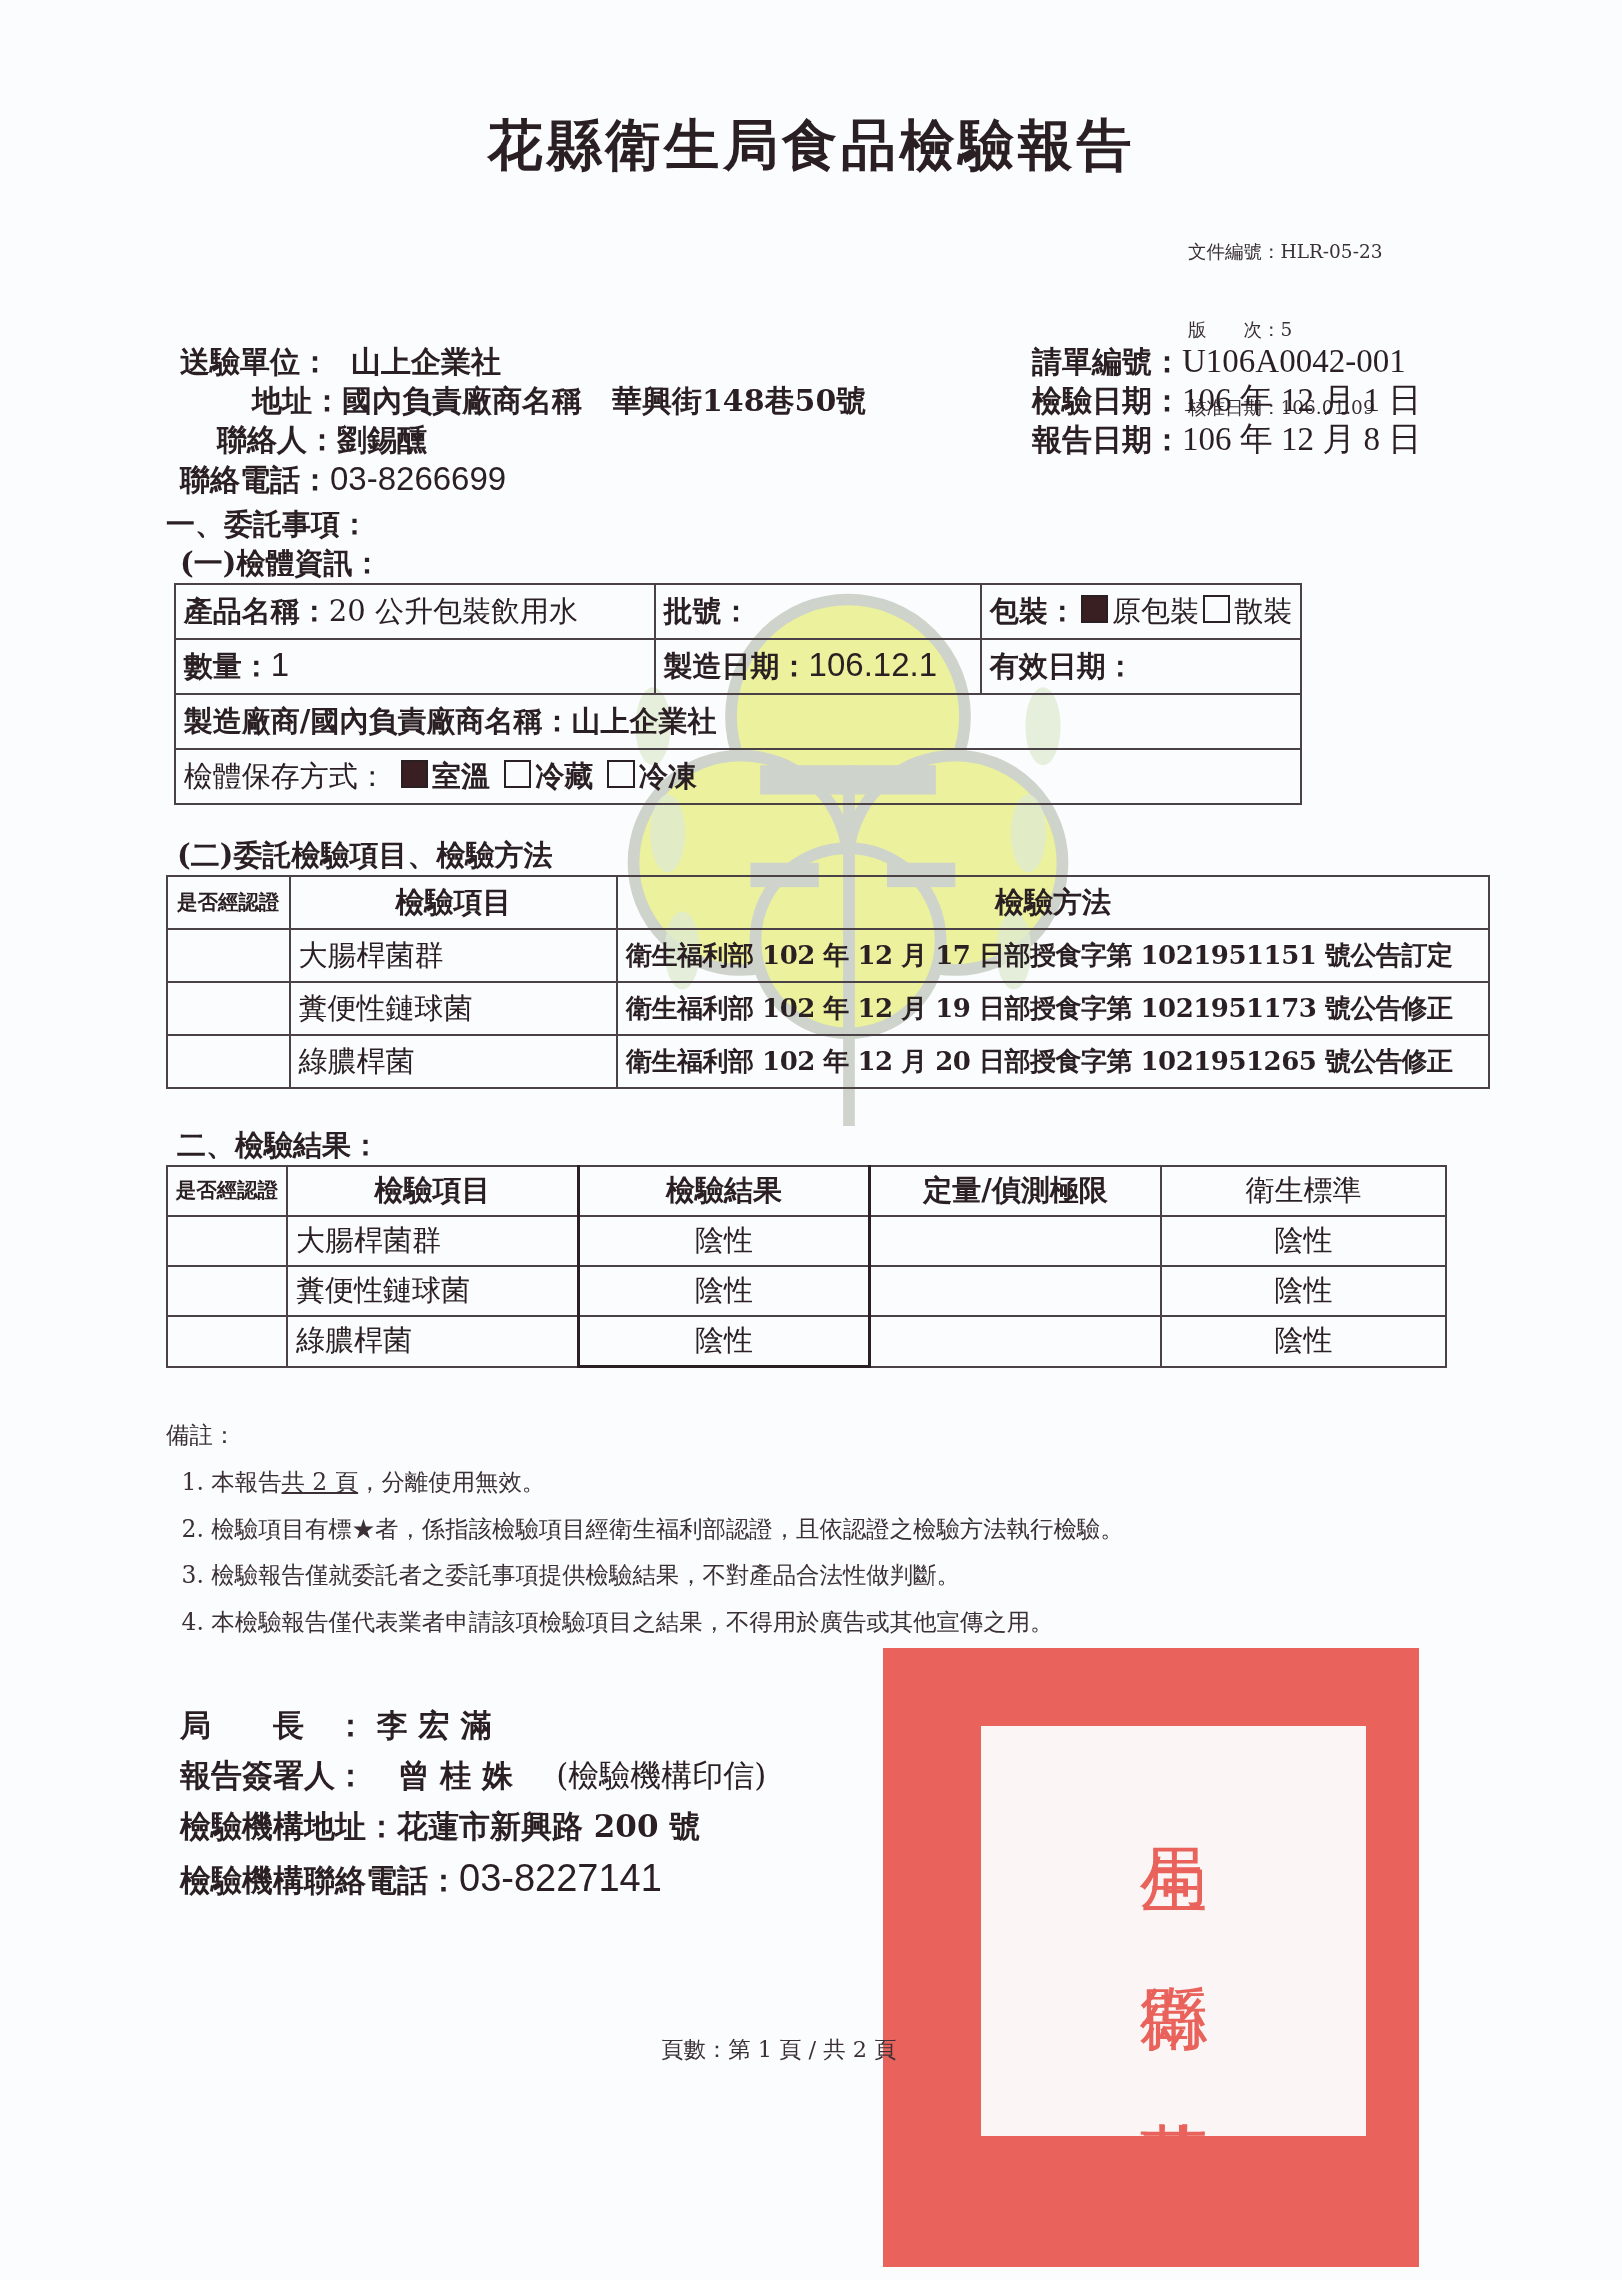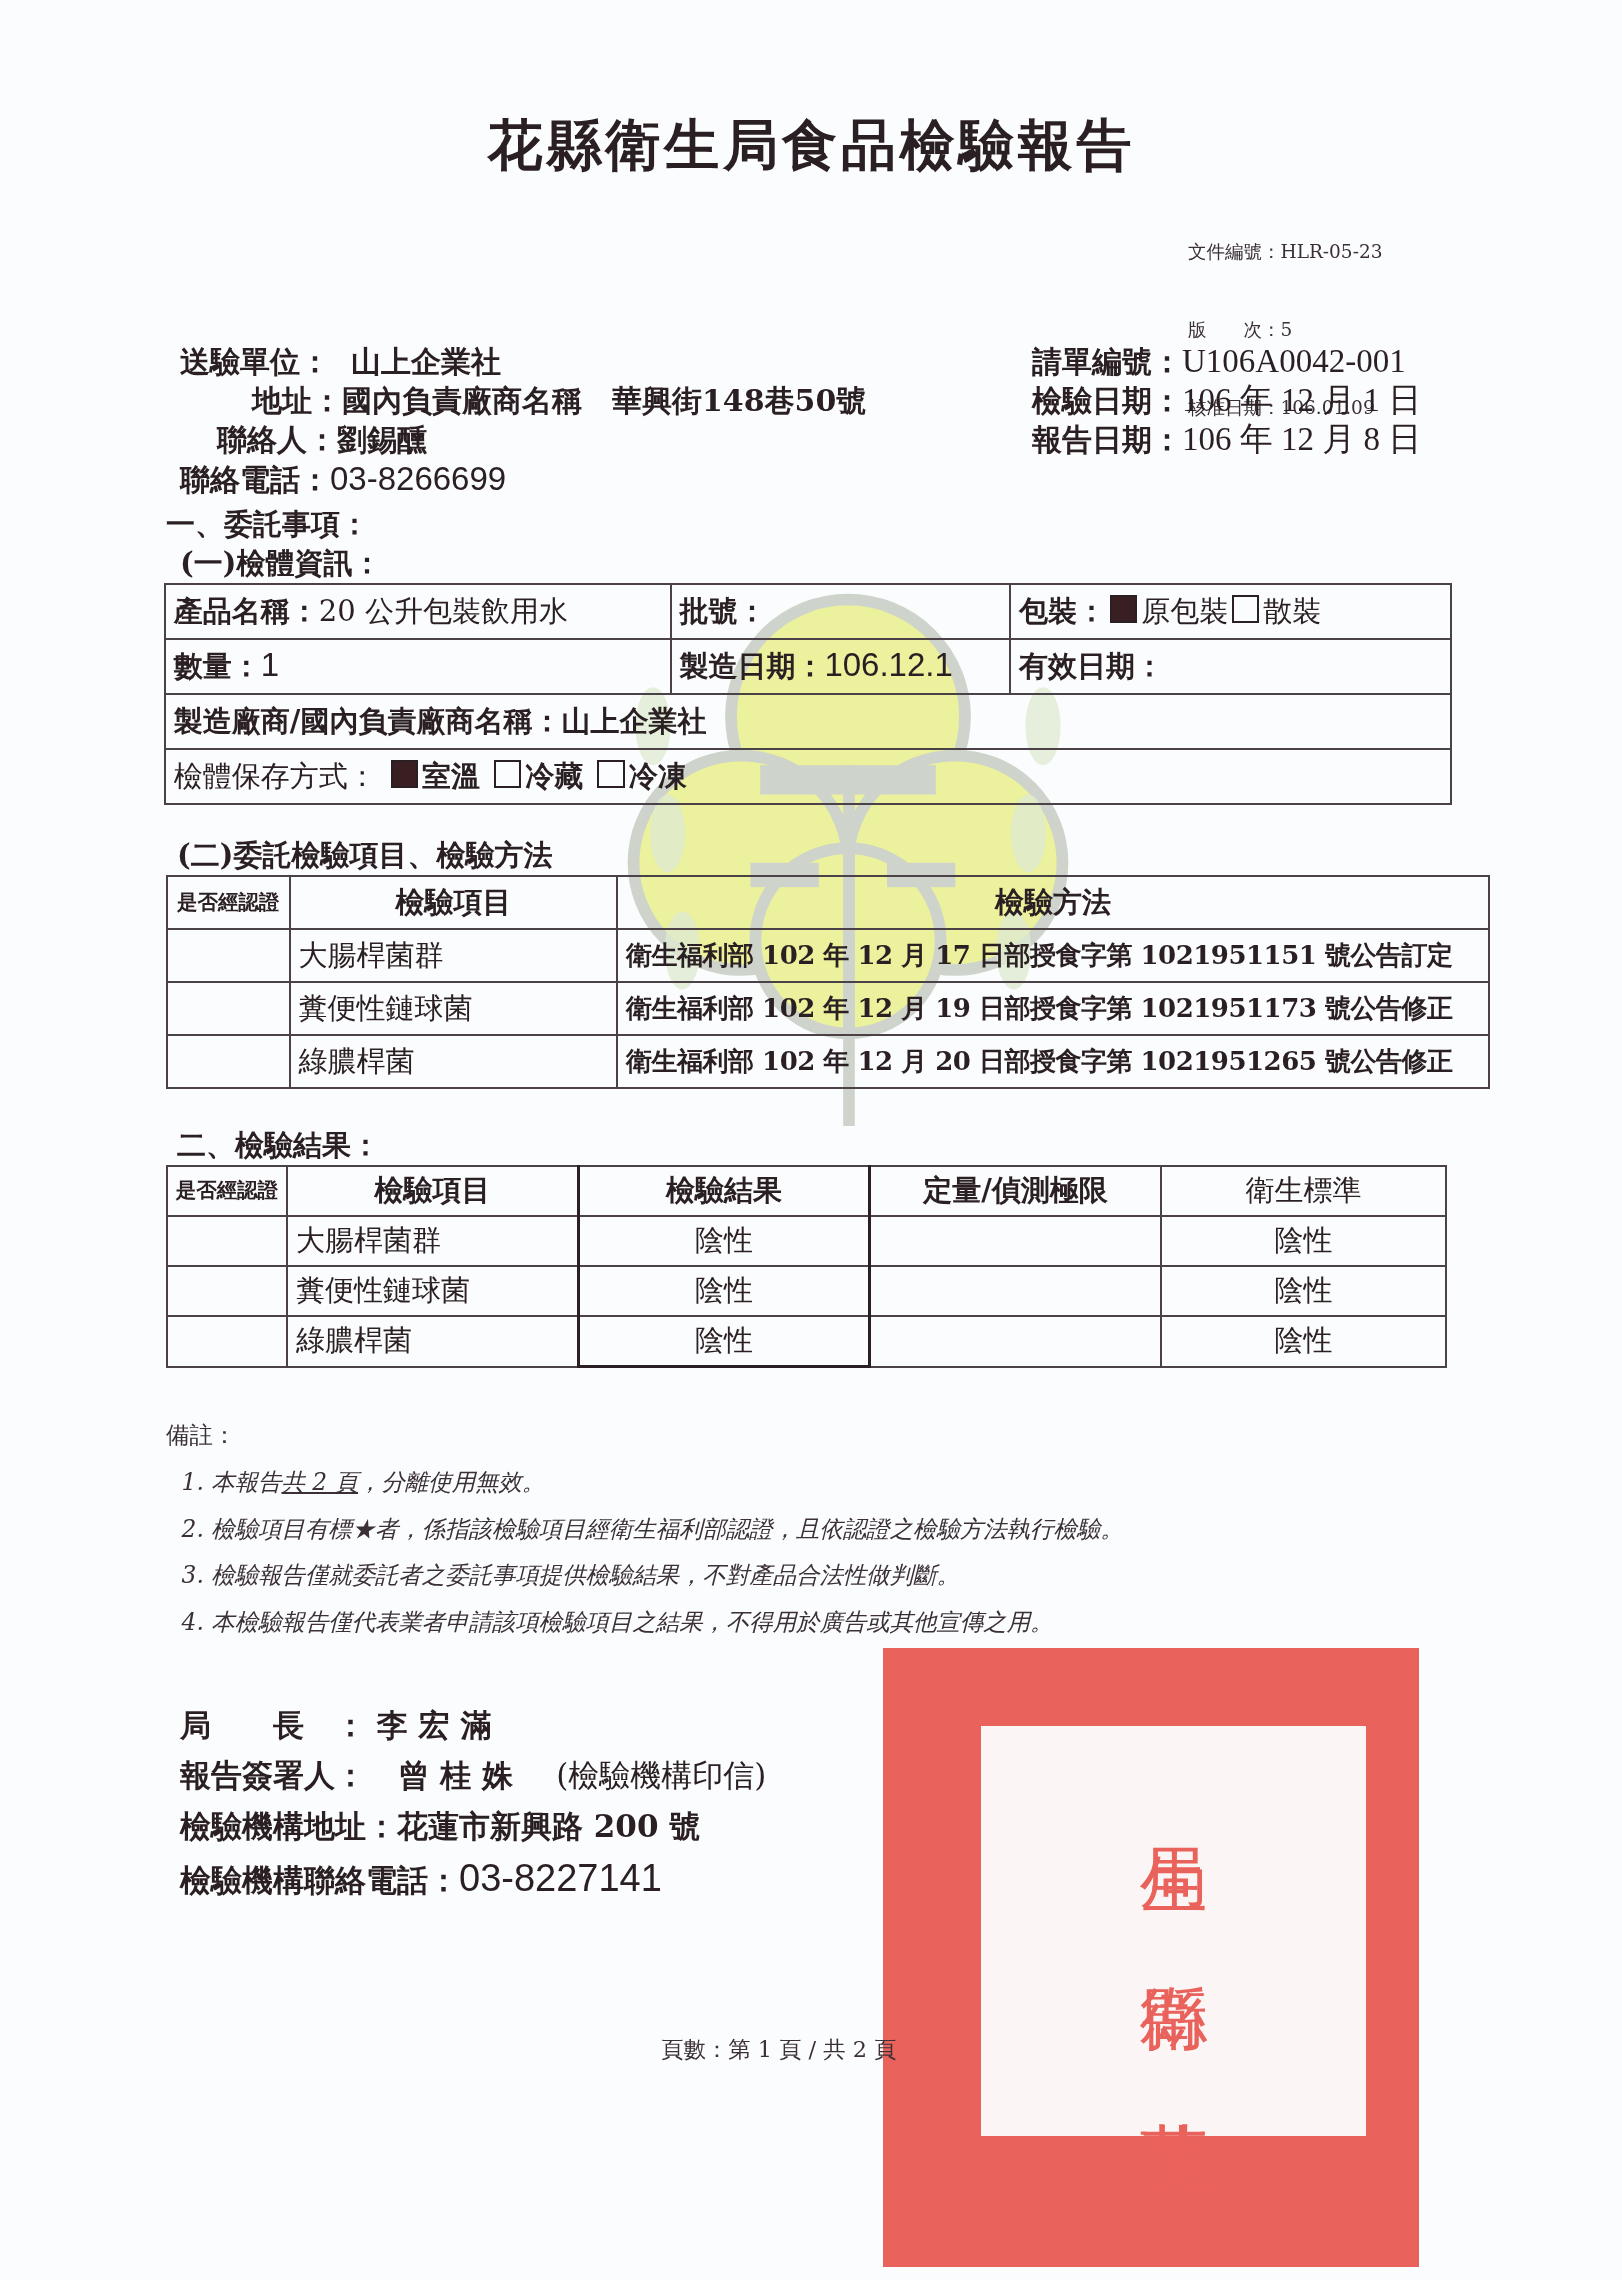--- a/index.html
+++ b/index.html
@@ -15,36 +15,36 @@
   }
   .meta { left:1188px; top:189px; font-size:18.5px; line-height:30px; color:#3a3035; }
   .meta .row { white-space:nowrap;margin-top:48px; }
   .hdr { font-size:30px; font-weight:bold; line-height:39px; white-space:nowrap;margin-top:28px; }
   .hdr-left { left:180px; top:314px; }
   .hdr-right { left:1032px; top:314px; }
   .hdr-right .val { font-weight:normal; font-family:"Liberation Serif","DejaVu Serif",serif; font-size:33px; }
   .sec { font-size:29px; font-weight:bold; white-space:nowrap; }
   table.grid { position:absolute; border-collapse:collapse; }
   table.grid td { border:2px solid #4a4246; padding:0 7.8px; white-space:nowrap; background:transparent; }
-  .t1 { left:164px; top:583px; width:1288px; }
+  .t1 { left:174px; top:583px; width:1128px; }
   .t1 td { height:53px; font-size:29px; font-weight:bold; }
   .t1 .num { font-family:"Liberation Sans","DejaVu Sans",sans-serif; font-weight:normal; font-size:33px; }
   .cb { display:inline-block; width:23.4px; height:23.4px; border:2px solid #2a1f22; vertical-align:-2px; margin:0 3.9px; }
   .cb.on { background:#3a1f22; }
   .t2 { left:166px; top:875px; width:1324px; }
   .t2 td { height:51px; font-size:29px; }
   .t2 .h td, .t3 .h td { font-weight:bold; text-align:center; }
   .small2 { font-size:20.5px !important; font-weight:bold; line-height:23.4px; text-align:center; }
   .t2 .meth { font-weight:bold; font-size:26px; letter-spacing:-0.5px; }
   .t3 { left:166px; top:1165px; width:1281px; }
   .t3 td { height:48px; font-size:29px; }
   .t3 .thick { border-left:3.9px solid #2a1f22; border-right:3.9px solid #2a1f22; }
   .t3 .c { text-align:center; }
   .notes { left:166px; top:1419px; font-size:23.4px; color:#3a3035; }
-  .notes .n { position:absolute; left:15.6px; white-space:nowrap;font-style:italic; }
+  .notes .n { position:absolute; left:15.6px; white-space:nowrap; }
   .u { text-decoration:underline; }
   .sig { left:180px; font-size:31px; font-weight:bold; white-space:nowrap; }
   .sig .norm { font-weight:normal; }
   .footer { left:661px; top:2034px; font-size:22.4px; color:#3a3035; white-space:nowrap; }
   .stamp {
     left:883px; top:1648px; width:536px; height:619px;
     background:#e8574f; opacity:0.93;
   }
   .stamp-inner {
     position:absolute; left:98px; top:78px; width:385px; height:410px;

